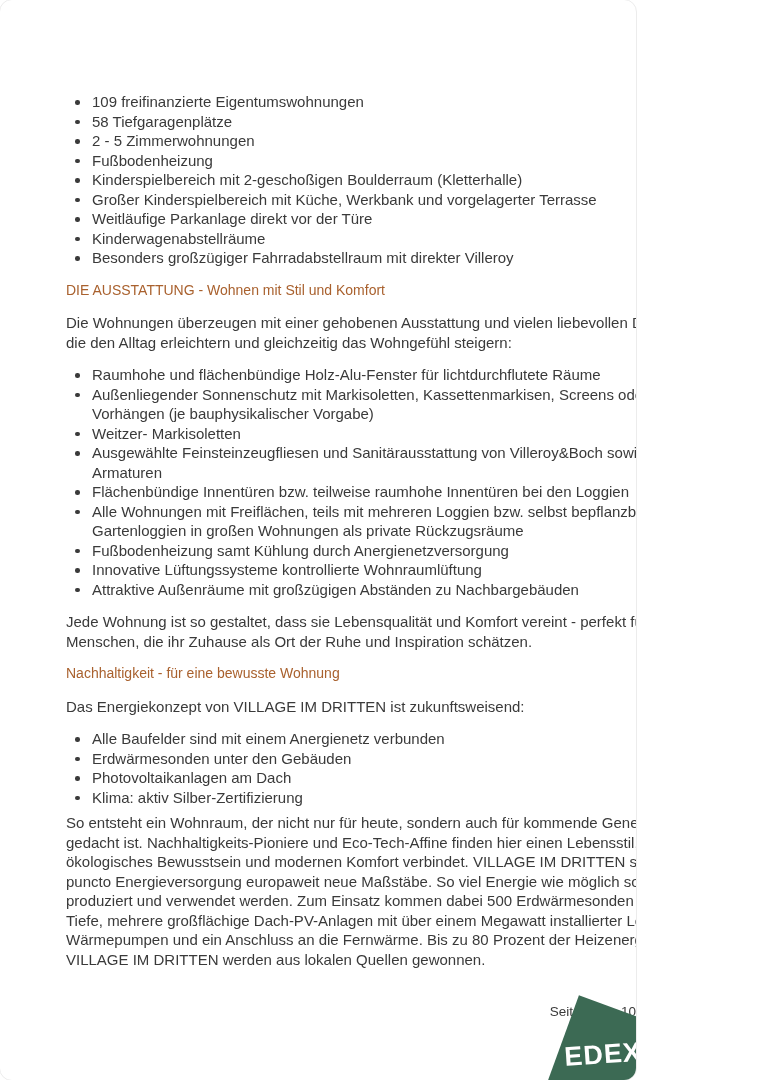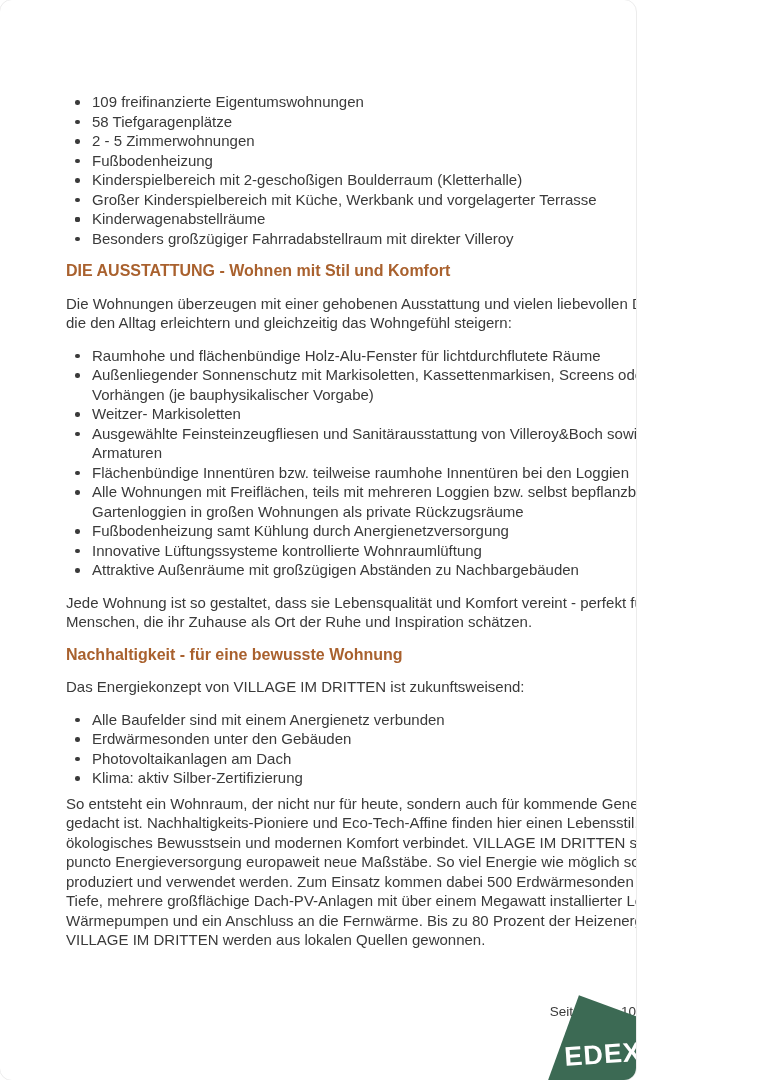--- a/index.html
+++ b/index.html
@@ -25,23 +25,23 @@
     left: 66px;
     width: 634px;
     font-size: 15px;
     line-height: 19.5px;
   }
   .doc-para {
     margin: 0 0 13px 0;
   }
   .doc-heading {
     margin: 0 0 13px 0;
-    font-size: 16px;
+    font-size: 14px;
     line-height: 19.5px;
-    font-weight: bold;
+    font-weight: normal;
     color: var(--accent, #a9612e);
   }
   .bullet-list {
     list-style: none;
     margin: 0 0 13px 0;
     padding: 0;
   }
   .bullet-list.tight {
     margin-bottom: 6px;
   }
@@ -94,21 +94,21 @@
 
 <div class="page">
   <main class="content" id="doc-blocks">
       <ul class="bullet-list">
         <li class="bullet-item"><span class="bullet"></span><span>109 freifinanzierte Eigentumswohnungen</span></li>
         <li class="bullet-item"><span class="bullet"></span><span>58 Tiefgaragenplätze</span></li>
         <li class="bullet-item"><span class="bullet"></span><span>2 - 5 Zimmerwohnungen</span></li>
         <li class="bullet-item"><span class="bullet"></span><span>Fußbodenheizung</span></li>
         <li class="bullet-item"><span class="bullet"></span><span>Kinderspielbereich mit 2-geschoßigen Boulderraum (Kletterhalle)</span></li>
         <li class="bullet-item"><span class="bullet"></span><span>Großer Kinderspielbereich mit Küche, Werkbank und vorgelagerter Terrasse</span></li>
-        <li class="bullet-item"><span class="bullet"></span></li>
+        <li class="bullet-item"><span class="bullet"></span><span>Weitläufige Parkanlage direkt vor der Türe</span></li>
         <li class="bullet-item"><span class="bullet"></span><span>Kinderwagenabstellräume</span></li>
         <li class="bullet-item"><span class="bullet"></span><span>Besonders großzügiger Fahrradabstellraum mit direkter Villeroy</span></li>
       </ul>
       <h2 class="doc-heading">DIE AUSSTATTUNG - Wohnen mit Stil und Komfort</h2>
       <p class="doc-para">Die Wohnungen überzeugen mit einer gehobenen Ausstattung und vielen liebevollen Details, die den Alltag erleichtern und gleichzeitig das Wohngefühl steigern:</p>
       <ul class="bullet-list">
         <li class="bullet-item"><span class="bullet"></span><span>Raumhohe und flächenbündige Holz-Alu-Fenster für lichtdurchflutete Räume</span></li>
         <li class="bullet-item"><span class="bullet"></span><span>Außenliegender Sonnenschutz mit Markisoletten, Kassettenmarkisen, Screens oder textilen Vorhängen (je bauphysikalischer Vorgabe)</span></li>
         <li class="bullet-item"><span class="bullet"></span><span>Weitzer- Markisoletten</span></li>
         <li class="bullet-item"><span class="bullet"></span><span>Ausgewählte Feinsteinzeugfliesen und Sanitärausstattung von Villeroy&amp;Boch sowie Grohe Armaturen</span></li>

